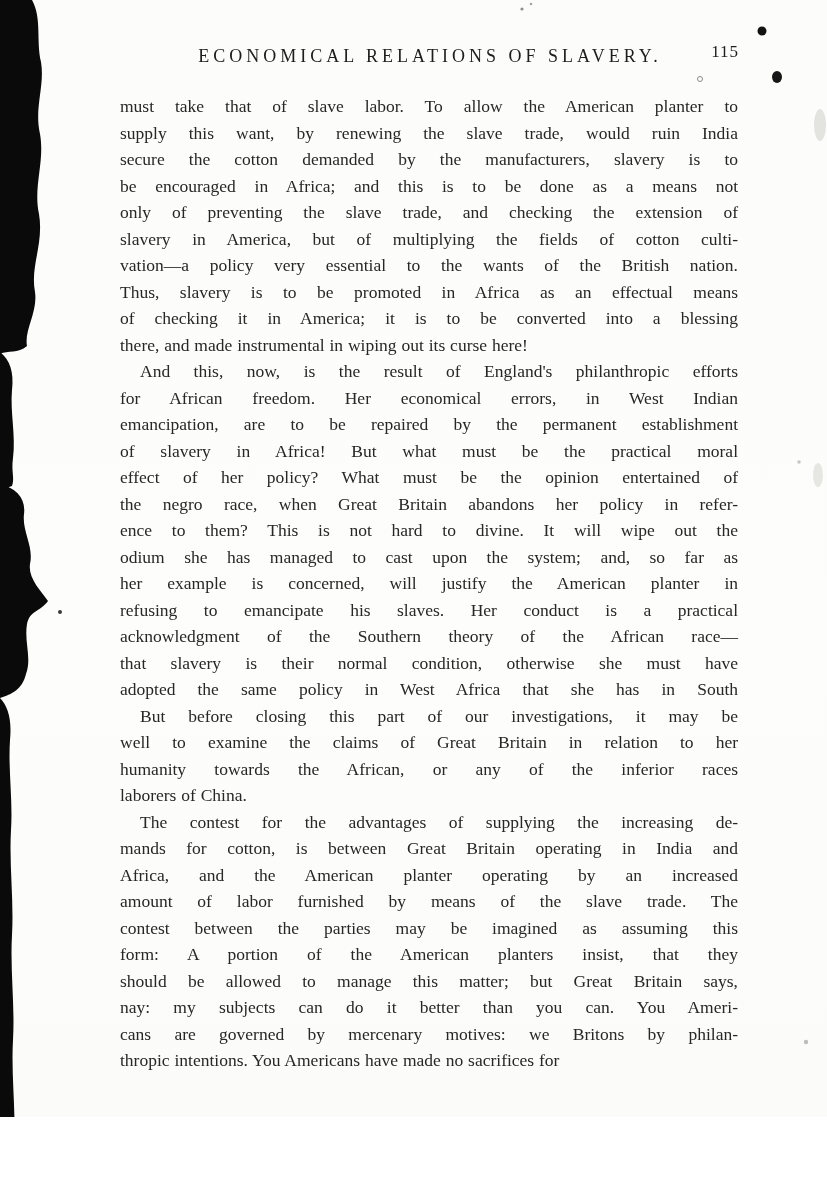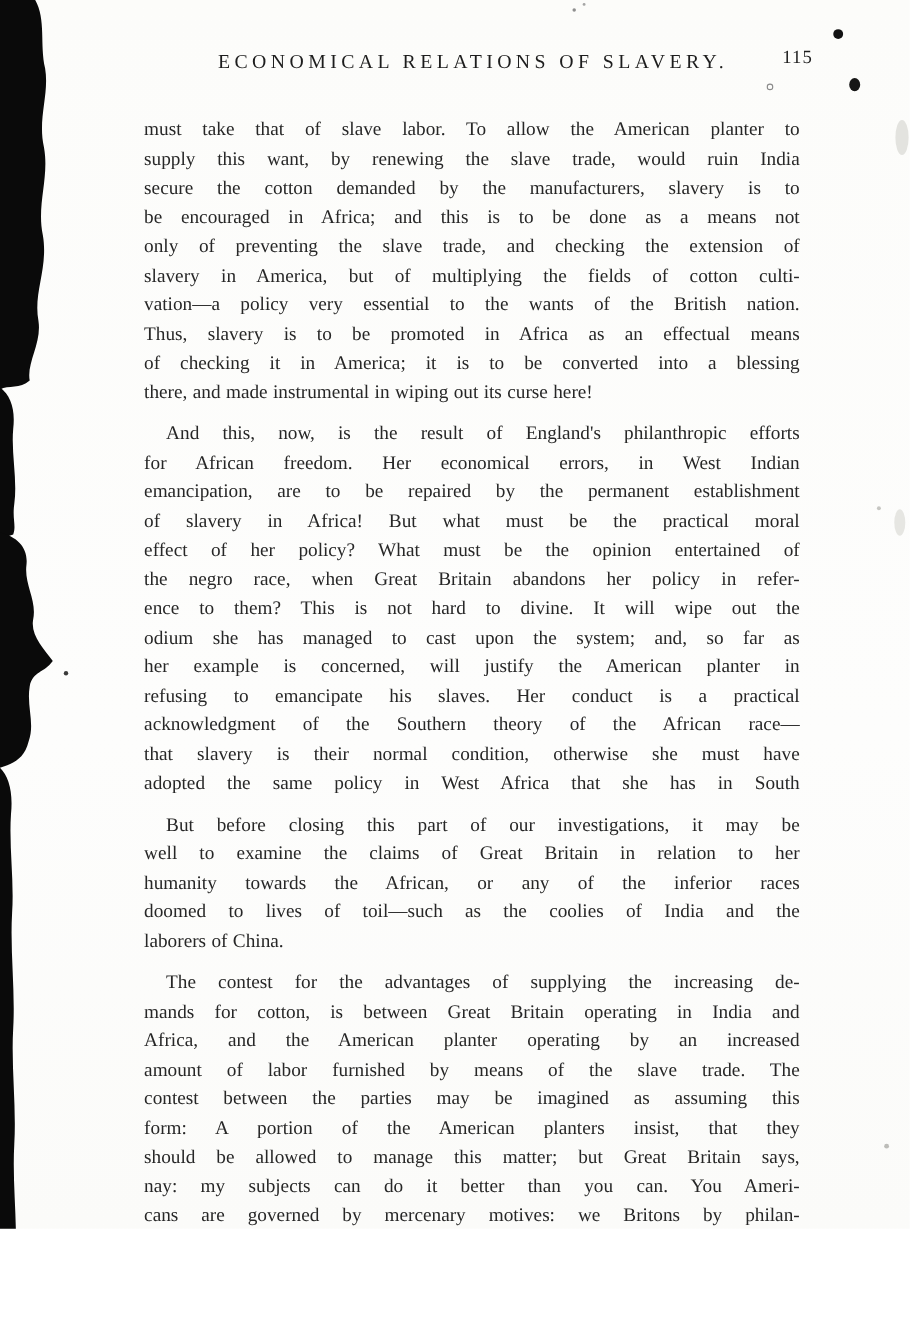--- a/index.html
+++ b/index.html
@@ -48,21 +48,21 @@
 
   .body-text {
     position: absolute;
     top: 93px;
     left: 120px;
     width: 618px;
     font-size: 17.5px;
     line-height: 26.5px;
     color: #272727;
   }
-  .paragraph { margin: 11px; }
+  .paragraph { margin: 0; }
   .line {
     text-align: justify;
     text-align-last: justify;
     word-spacing: 0.5px;
     white-space: normal;
   }
   .line.last { text-align-last: left; }
   .line.first-indent { padding-left: 20px; }
 </style>
 </head>
@@ -126,21 +126,20 @@
         <div class="line">her example is concerned, will justify the American planter in</div>
         <div class="line">refusing to emancipate his slaves. Her conduct is a practical</div>
         <div class="line">acknowledgment of the Southern theory of the African race—</div>
         <div class="line">that slavery is their normal condition, otherwise she must have</div>
         <div class="line">adopted the same policy in West Africa that she has in South</div>
       </div>
       <div class="paragraph">
         <div class="line first-indent">But before closing this part of our investigations, it may be</div>
         <div class="line">well to examine the claims of Great Britain in relation to her</div>
         <div class="line">humanity towards the African, or any of the inferior races</div>
-        <div class="line">doomed to lives of toil—such as the coolies of India and the</div>
         <div class="line last">laborers of China.</div>
       </div>
       <div class="paragraph">
         <div class="line first-indent">The contest for the advantages of supplying the increasing de-</div>
         <div class="line">mands for cotton, is between Great Britain operating in India and</div>
         <div class="line">Africa, and the American planter operating by an increased</div>
         <div class="line">amount of labor furnished by means of the slave trade. The</div>
         <div class="line">contest between the parties may be imagined as assuming this</div>
         <div class="line">form: A portion of the American planters insist, that they</div>
         <div class="line">should be allowed to manage this matter; but Great Britain says,</div>

